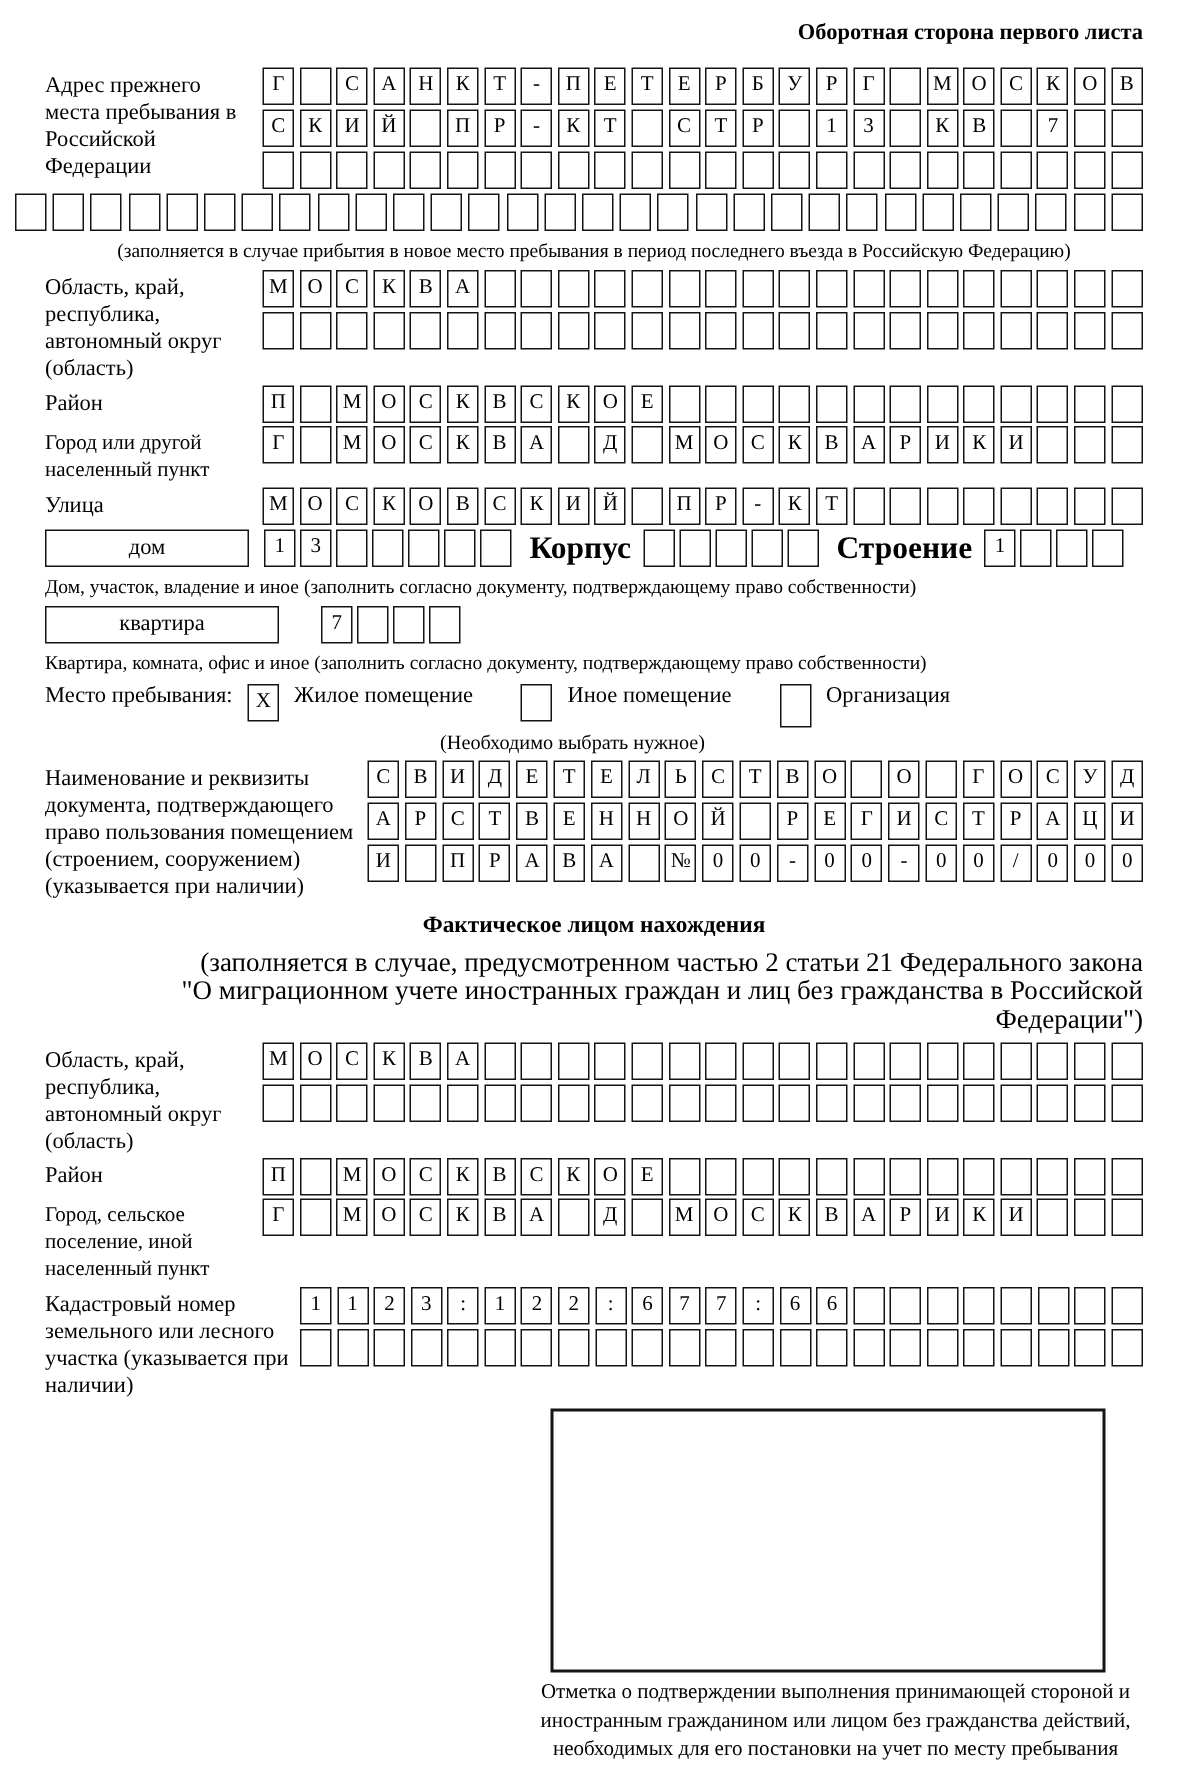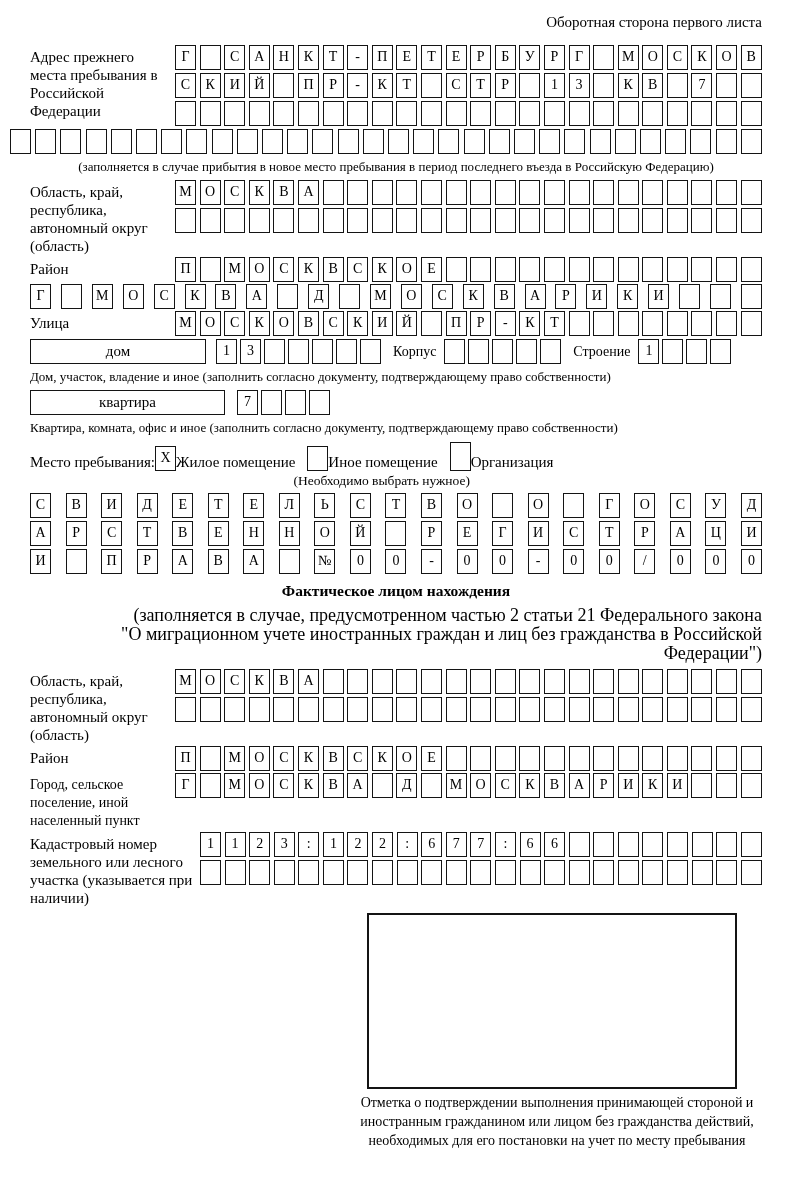--- a/index.html
+++ b/index.html
@@ -4,21 +4,21 @@
 <style>
   * { margin:0; padding:0; box-sizing:border-box; }
   html,body { background:#ffffff; }
   body {
     width:800px; height:1180px; overflow:hidden;
     font-family:"Liberation Serif", serif; color:#000;
     position:relative;
   }
   .page { padding:14px 38px 0 30px; width:800px; }
 
-  .top-note { text-align:right; font-size:15px; margin-bottom:14px; }
+  .top-note { text-align:right; font-size:15px; margin-bottom:14px;font-weight:bold; }
 
   .field { display:flex; align-items:flex-start; margin-bottom:2px; }
   .flabel { width:145px; flex:none; font-size:15px; line-height:18px; padding-top:3px; padding-right:6px; }
   .flabel-sm { font-size:14px; }
   .flabel-wide { width:215px; }
   .flabel-cad { width:170px; }
   .rows { flex:1; display:flex; flex-direction:column; gap:3px; }
 
   .cellrow { display:flex; justify-content:space-between; width:100%; }
   .cellrow.tight { justify-content:flex-start; gap:3px; width:auto; }
@@ -35,25 +35,25 @@
   .caption { font-size:13px; line-height:17px; margin:4px 0 5px; }
   .caption.center { text-align:center; }
 
   .sec-title { text-align:center; font-weight:bold; font-size:16px; margin:6px 0 8px; }
 
   .inline-row { display:flex; align-items:center; margin:3px 0 2px; }
   .textbox {
     border:1.5px solid #141414; height:25px; flex:none;
     display:flex; align-items:center; justify-content:center; font-size:15px;
   }
-  .dom-box { width:176px; margin-right:10px; }
-  .kv-box  { width:195px; margin-right:12px; }
-  .inlabel { font-size:14px; margin:0 8px 0 12px; }
-
-  .stay-row { display:flex; align-items:flex-end; margin-top:6px; font-size:15px; }
+  .dom-box { width:136px; margin-right:10px; }
+  .kv-box  { width:156px; margin-right:28px; }
+  .inlabel { font-size:21px; margin:0 8px 0 12px;font-weight:bold; }
+
+  .stay-row { display:flex; align-items:flex-start; gap:10px; margin-top:6px; font-size:15px; }
   .stay-row .gap { width:12px; flex:none; }
   .stay-note { font-size:13.5px; margin:2px 0 4px 190px; width:250px; text-align:right; }
 
   .act-caption { text-align:right; font-size:18px; line-height:19px; }
   .act-title { text-align:center; font-weight:bold; font-size:15.5px; margin:8px 0 6px; }
 
   .stamp-wrap { margin-top:6px; }
   .stamp-box {
     width:370px; height:176px; border:2px solid #141414;
     margin-left:337px; background:#fff;
@@ -272,20 +272,21 @@
           <div class="cell"></div>
           <div class="cell"></div>
           <div class="cell"></div>
           <div class="cell"></div>
           <div class="cell"></div>
         </div>
     </div>
   </div>
 
   <div class="field">
+    <div class="flabel flabel-sm">Город или другой населенный пункт</div>
     <div class="rows">
       <div class="cellrow">
           <div class="cell">Г</div>
           <div class="cell"></div>
           <div class="cell">М</div>
           <div class="cell">О</div>
           <div class="cell">С</div>
           <div class="cell">К</div>
           <div class="cell">В</div>
           <div class="cell">А</div>
@@ -388,20 +389,21 @@
     <div class="gap"></div>
     <div class="cell"></div>
     <span>Иное помещение</span>
     <div class="gap"></div>
     <div class="cell cb-tall"></div>
     <span>Организация</span>
   </div>
   <div class="stay-note">(Необходимо выбрать нужное)</div>
 
   <div class="field">
+    <div class="flabel flabel-wide">Наименование и реквизиты документа, подтверждающего право пользования помещением (строением, сооружением) (указывается при наличии)</div>
     <div class="rows">
       <div class="cellrow">
           <div class="cell">С</div>
           <div class="cell">В</div>
           <div class="cell">И</div>
           <div class="cell">Д</div>
           <div class="cell">Е</div>
           <div class="cell">Т</div>
           <div class="cell">Е</div>
           <div class="cell">Л</div>

